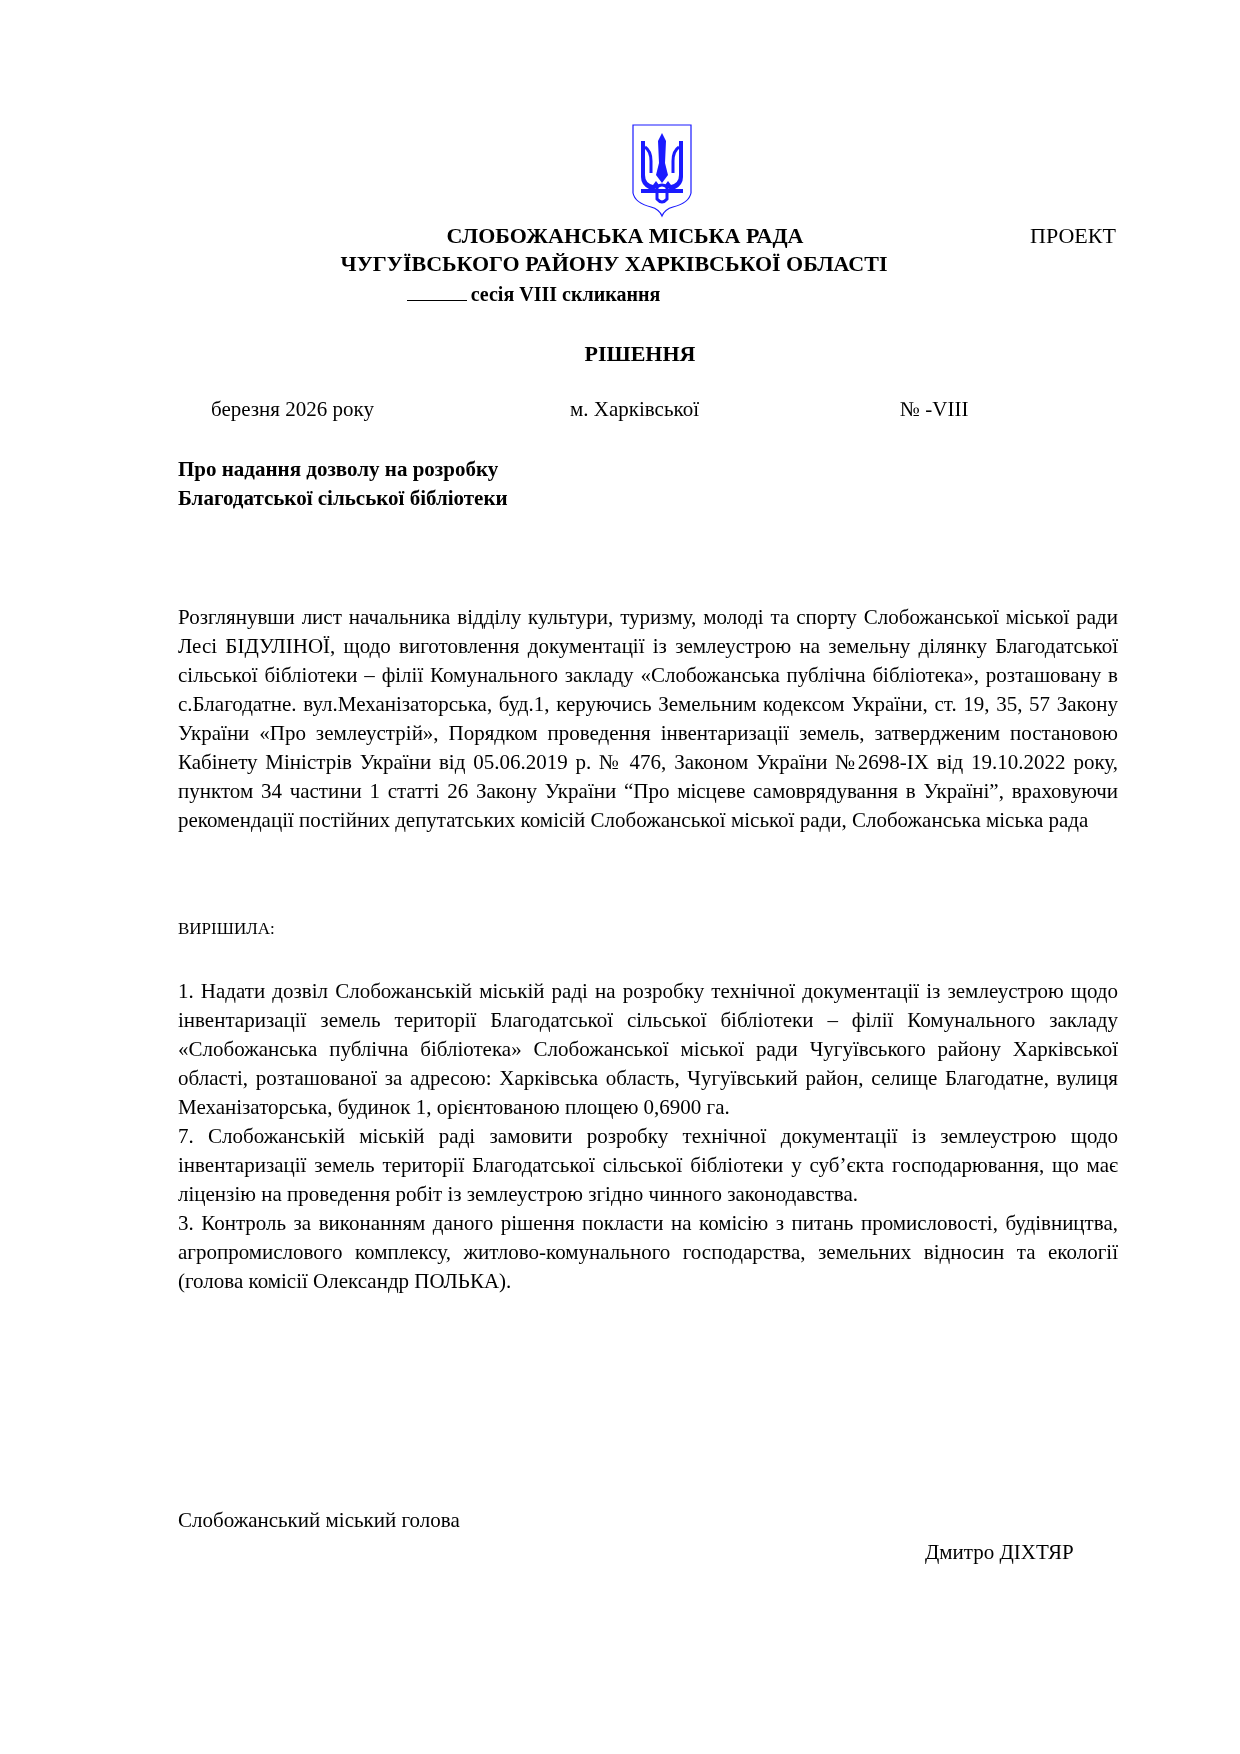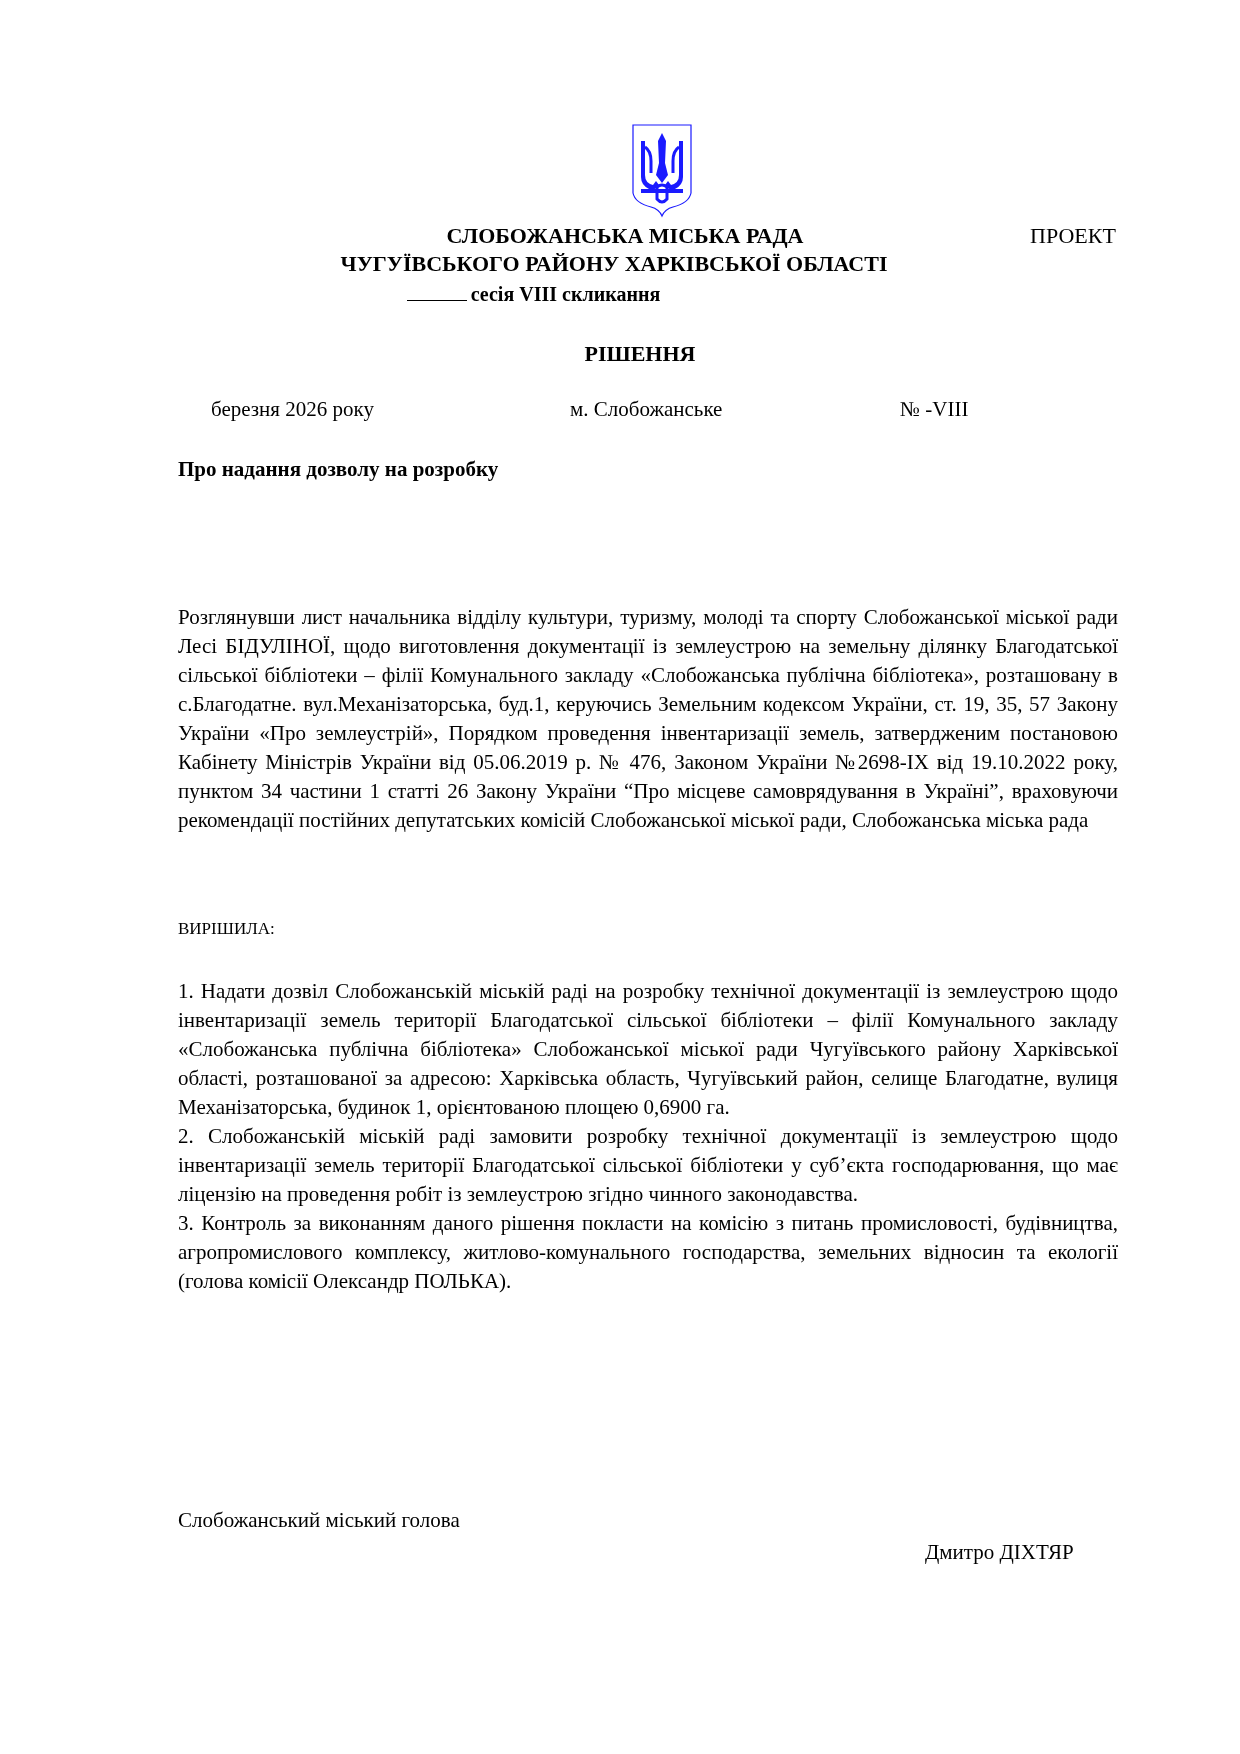--- a/index.html
+++ b/index.html
@@ -47,33 +47,34 @@
 <div class="abs hdr hdr1"><span>СЛОБОЖАНСЬКА МІСЬКА РАДА</span></div>
 <div class="abs proekt">ПРОЕКТ</div>
 <div class="abs hdr hdr2">ЧУГУЇВСЬКОГО РАЙОНУ ХАРКІВСЬКОЇ ОБЛАСТІ</div>
 <div class="abs session">
   <span class="blank"></span><span>сесія VIII скликання</span>
 </div>
 
 <div class="abs title">РІШЕННЯ</div>
 
 <div class="abs dateline date">березня 2026 року</div>
-<div class="abs dateline city">м. Слобожанське</div>
+<div class="abs dateline city">м. Харківської</div>
 <div class="abs dateline num">№ -VIII</div>
 
 <div class="abs subject">
   <div>Про надання дозволу на розробку</div>
+  <div>Благодатської сільської бібліотеки</div>
 </div>
 
 <div class="abs body-text preamble">
   <p>Розглянувши лист начальника відділу культури, туризму, молоді та спорту Слобожанської міської ради Лесі БІДУЛІНОЇ, щодо виготовлення документації із землеустрою на земельну ділянку Благодатської сільської бібліотеки – філії Комунального закладу «Слобожанська публічна бібліотека», розташовану в с.Благодатне. вул.Механізаторська, буд.1, керуючись Земельним  кодексом  України, ст. 19, 35, 57 Закону України «Про землеустрій», Порядком проведення інвентаризації земель, затвердженим постановою Кабінету Міністрів України від 05.06.2019 р. № 476, Законом України №2698-IX від 19.10.2022 року, пунктом 34 частини 1 статті 26 Закону  України “Про місцеве самоврядування в Україні”, враховуючи рекомендації постійних депутатських комісій Слобожанської міської ради, Слобожанська міська  рада</p>
 </div>
 
 <div class="abs vyrishyla">ВИРІШИЛА:</div>
 
 <div class="abs body-text items">
   <p>1. Надати дозвіл Слобожанській міській раді на розробку технічної документації із землеустрою щодо інвентаризації земель території Благодатської сільської бібліотеки – філії Комунального закладу «Слобожанська публічна бібліотека» Слобожанської міської ради Чугуївського району Харківської області, розташованої за адресою: Харківська область, Чугуївський район, селище Благодатне, вулиця Механізаторська, будинок 1, орієнтованою площею 0,6900 га.</p>
-  <p>2. Слобожанській міській раді замовити розробку технічної документації із землеустрою щодо інвентаризації земель території Благодатської сільської бібліотеки  у суб’єкта господарювання, що має ліцензію на проведення робіт із землеустрою згідно чинного законодавства.</p>
+  <p>7. Слобожанській міській раді замовити розробку технічної документації із землеустрою щодо інвентаризації земель території Благодатської сільської бібліотеки  у суб’єкта господарювання, що має ліцензію на проведення робіт із землеустрою згідно чинного законодавства.</p>
   <p>3. Контроль за виконанням даного рішення покласти  на  комісію з питань промисловості, будівництва, агропромислового комплексу,  житлово-комунального  господарства, земельних відносин та екології (голова комісії  Олександр ПОЛЬКА).</p>
 </div>
 
 <div class="abs sign-left">Слобожанський міський голова</div>
 <div class="abs sign-right">Дмитро  ДІХТЯР</div>
 
 </body></html>

